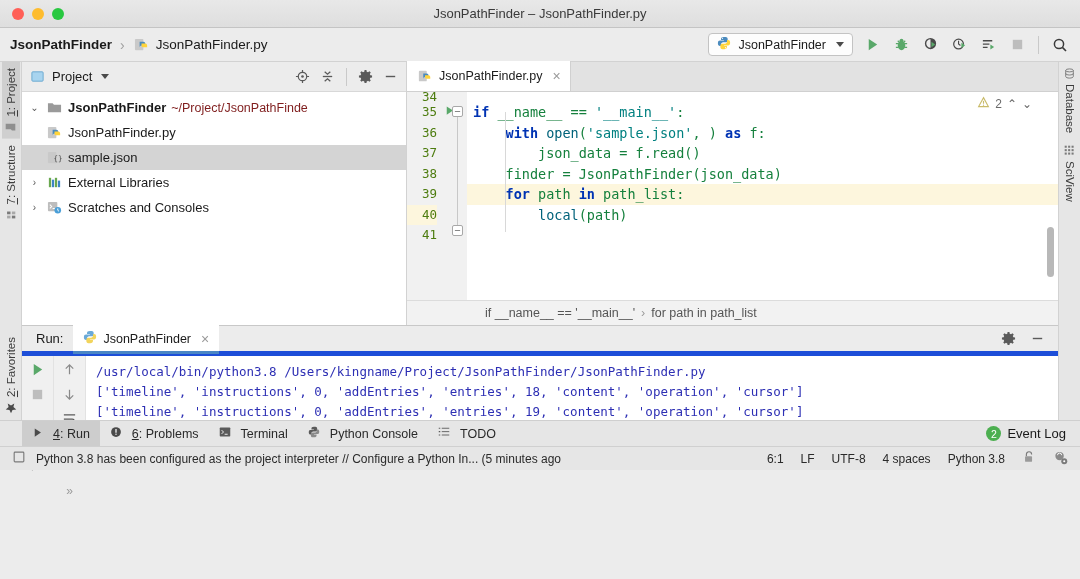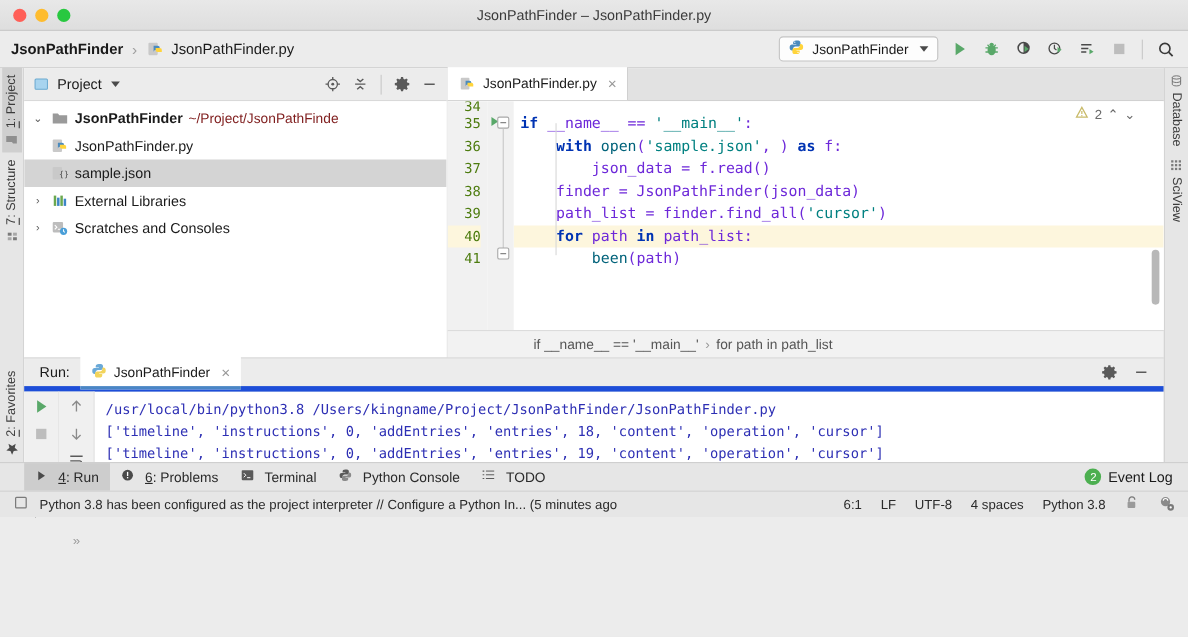--- a/index.html
+++ b/index.html
@@ -104,21 +104,21 @@
   .gutter { width: 36px; flex: 0 0 36px; background: #f1f1f1; text-align: right; padding-right: 6px; font-family: "DejaVu Sans Mono", monospace; font-size: 12.5px; color: #4d7c0f; }
   .foldcol { width: 24px; flex: 0 0 24px; background: #f1f1f1; position: relative; }
   .codearea { flex: 1 1 auto; position: relative; font-family: "DejaVu Sans Mono", monospace; font-size: 13.5px; overflow: hidden; }
   .ln { height: 20.5px; line-height: 20.5px; }
   .cl { height: 20.5px; line-height: 20.5px; white-space: pre; padding-left: 6px; }
   .cl.hl { background: #fdf6dd; }
   .gl.hl { background: #fdf6dd; }
   .kw { color: #0033b3; font-weight: bold; }
   .str { color: #008080; }
   .fn { color: #00627a; }
-  .pl { color: #6d28d9; text-align: right; }
+  .pl { color: #15803d; text-align: right; }
   .runarrow { color: #59a869; }
   .warn-box { position: absolute; top: 4px; right: 26px; display: flex; align-items: center; gap: 5px; font-size: 12px; color: #6a6a6a; z-index: 5; }
   .scroll-thumb { position: absolute; right: 4px; top: 135px; width: 7px; height: 50px; background: #b8b8b8; border-radius: 4px; z-index: 4;}
   .fold-marker { position: absolute; left: 9px; width: 11px; height: 11px; border: 1px solid #a8a8a8; border-radius: 2px; background: #fff; display:flex;align-items:center;justify-content:center; }
   .fold-line { position: absolute; left: 14px; width: 1px; background: #c8c8c8; }
   .indent-guide { position: absolute; width: 1px; background: #d8d8d8; }
   .breadcrumbs { height: 25px; flex: 0 0 25px; background: #f2f2f2; border-top: 1px solid #dcdcdc; display: flex; align-items: center; padding-left: 78px; font-size: 12.5px; color: #555; gap: 6px; }
   .bc-sep { color: #9a9a9a; }
 
   
@@ -436,23 +436,22 @@
               </span>
             </div>
 
             <div class="codearea">
               <span class="indent-guide" style="left:38px;top:20px;height:120px;"></span>
               <div class="cl" style="height:10px;line-height:10px;overflow:hidden;"></div>
               <div class="cl"><span class="kw">if</span> <span class="pl">__name__ == </span><span class="str">'__main__'</span><span class="pl">:</span></div>
               <div class="cl"><span class="pl">    </span><span class="kw">with</span> <span class="fn">open</span><span class="pl">(</span><span class="str">'sample.json'</span><span class="pl">, ) </span><span class="kw">as</span><span class="pl"> f:</span></div>
               <div class="cl"><span class="pl">        json_data = f.read()</span></div>
               <div class="cl"><span class="pl">    finder = JsonPathFinder(json_data)</span></div>
-              <div class="cl"><span class="pl">    path_list = finder.find_all(</span><span class="str">'cursor'</span><span class="pl">)</span></div>
               <div class="cl hl"><span class="pl">    </span><span class="kw">for</span><span class="pl"> path </span><span class="kw">in</span><span class="pl"> path_list:</span></div>
-              <div class="cl"><span class="pl">        </span><span class="fn">been</span><span class="pl">(path)</span></div>
+              <div class="cl"><span class="pl">        </span><span class="fn">local</span><span class="pl">(path)</span></div>
             </div>
           </div>
 
           <div class="breadcrumbs">
             <span>if __name__ == '__main__'</span>
             <span class="bc-sep">›</span>
             <span>for path in path_list</span>
           </div>
         </div>
       </div>

